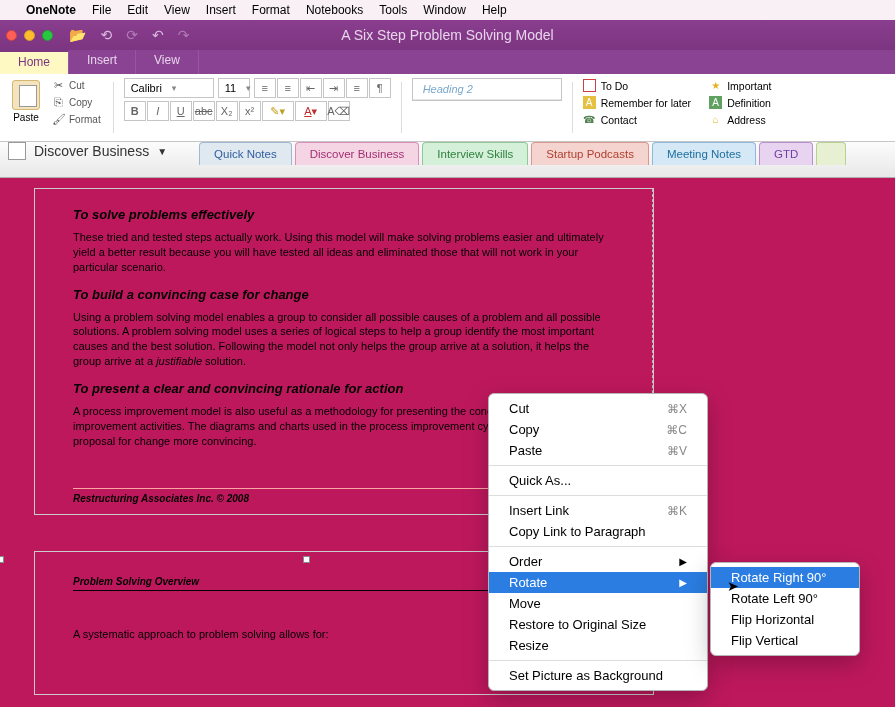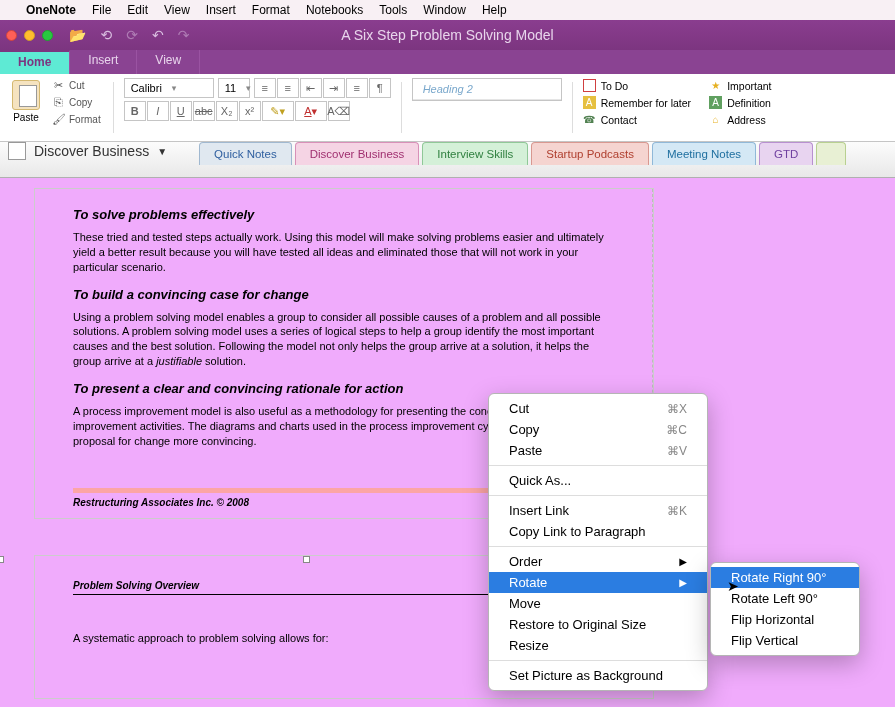--- a/index.html
+++ b/index.html
@@ -13,21 +13,21 @@
     .traffic { display: flex; gap: 7px; margin-right: 16px; }
     .traffic span { width: 11px; height: 11px; border-radius: 50%; display: inline-block; }
     .t-red { background: #ff5f57; border: 0.5px solid #d0443e; }
     .t-yel { background: #ffbd2e; border: 0.5px solid #d19e28; }
     .t-grn { background: #28c940; border: 0.5px solid #1fa232; }
     .tb-icons { display: flex; gap: 14px; color: #d9bde0; font-size: 14px; }
     .tb-title { position: absolute; left: 50%; transform: translateX(-50%); color: #e8d5ec; font-size: 14px; }
     
     .tabs { height: 24px; background: #8a4392; display: flex; }
     .tab { padding: 3px 18px; font-size: 12px; color: #e8d5ec; cursor: pointer; border-right: 1px solid #9a53a2; }
-    .tab.active { background: #5eead4; color: #7c3580; border-top: 2px solid #7c3580; font-weight: bold; }
+    .tab.active { background: #fef9c3; color: #7c3580; border-top: 2px solid #7c3580; }
     
     .ribbon { height: 68px; background: #fff; border-bottom: 1px solid #c5c5c5; display: flex; padding: 4px 6px; gap: 8px; }
     .rgroup { display: flex; gap: 4px; align-items: flex-start; }
     .rsep { width: 1px; background: #ddd; margin: 4px 2px; }
     
     .paste-btn { display: flex; flex-direction: column; align-items: center; padding: 2px 6px; }
     .paste-icon { width: 28px; height: 30px; background: #f5e3c0; border: 1px solid #d4b870; border-radius: 3px; position: relative; }
     .paste-icon::after { content: ''; position: absolute; top: 4px; left: 6px; width: 16px; height: 20px; background: #fff; border: 1px solid #999; }
     .paste-lbl { font-size: 10px; margin-top: 2px; }
     
@@ -49,28 +49,28 @@
     .tag { display: flex; align-items: center; gap: 5px; padding: 1px 0; text-align: center; }
     .tag-ico { width: 13px; height: 13px; display: inline-flex; align-items: center; justify-content: center; font-size: 10px; }
     
     .notebook-bar { height: 36px; background: linear-gradient(#fcfcfc, #e8e8e8); border-bottom: 1px solid #b0b0b0; display: flex; align-items: flex-start; padding: 0 8px; }
     .nb-select { display: flex; align-items: center; gap: 8px; font-size: 14px; font-weight: 500; color: #333; }
     .nb-icon { width: 18px; height: 18px; background: #fff; border: 1px solid #999; display: inline-block; }
     
     .section-tabs { display: flex; margin-left: 32px; gap: 3px; }
     .stab { padding: 5px 14px; font-size: 11.5px; border-radius: 4px 4px 0 0; border: 1px solid; border-bottom: none; }
     
-    .content-area { background: #f0abfc; height: calc(100% - 178px); padding: 10px 34px; overflow: hidden; position: relative; font-family: Georgia, serif; }
+    .content-area { background: #be185d; height: calc(100% - 178px); padding: 10px 34px; overflow: hidden; position: relative; font-family: Georgia, serif; }
     .page-box { border: 1px solid #ccc; padding: 18px 38px 0 38px; position: relative; width: 620px; }
     .selection-handle { width: 7px; height: 7px; background: #fff; border: 1px solid #888; position: absolute; }
     
     .body-text { font-size: 11px; line-height: 1.35; color: #000; margin-bottom: 12px; }
     .body-text i { font-style: italic; }
     .heading { font-size: 13px; font-style: italic; font-weight: bold; margin-bottom: 8px; }
-    .footer-line { font-size: 10px; font-weight: bold; font-style: italic; border-top: 5px solid #fca5a5; padding-top: 4px; }
+    .footer-line { font-size: 10px; font-weight: bold; font-style: italic; border-top: 1px solid #fca5a5; padding-top: 4px; }
     
     .context-menu { position: absolute; background: #fff; border: 1px solid #b5b5b5; border-radius: 6px; box-shadow: 0 8px 24px rgba(0,0,0,0.25); padding: 4px 0; font-size: 13px; min-width: 220px; font-family: -apple-system, sans-serif; }
     .menu-item { padding: 3px 20px 3px 20px; display: flex; justify-content: space-between; align-items: center; cursor: default; }
     .menu-item.hl { background: #2b7de1; color: #fff; }
     .menu-sep { height: 1px; background: #ddd; margin: 4px 0; }
     .menu-arrow { font-size: 10px; margin-left: 20px; }
     .menu-shortcut { color: #888; font-size: 12px; }
     
     .submenu { min-width: 150px; }
     .cursor-arrow { position: absolute; font-size: 14px; color: #000; pointer-events: none; }

